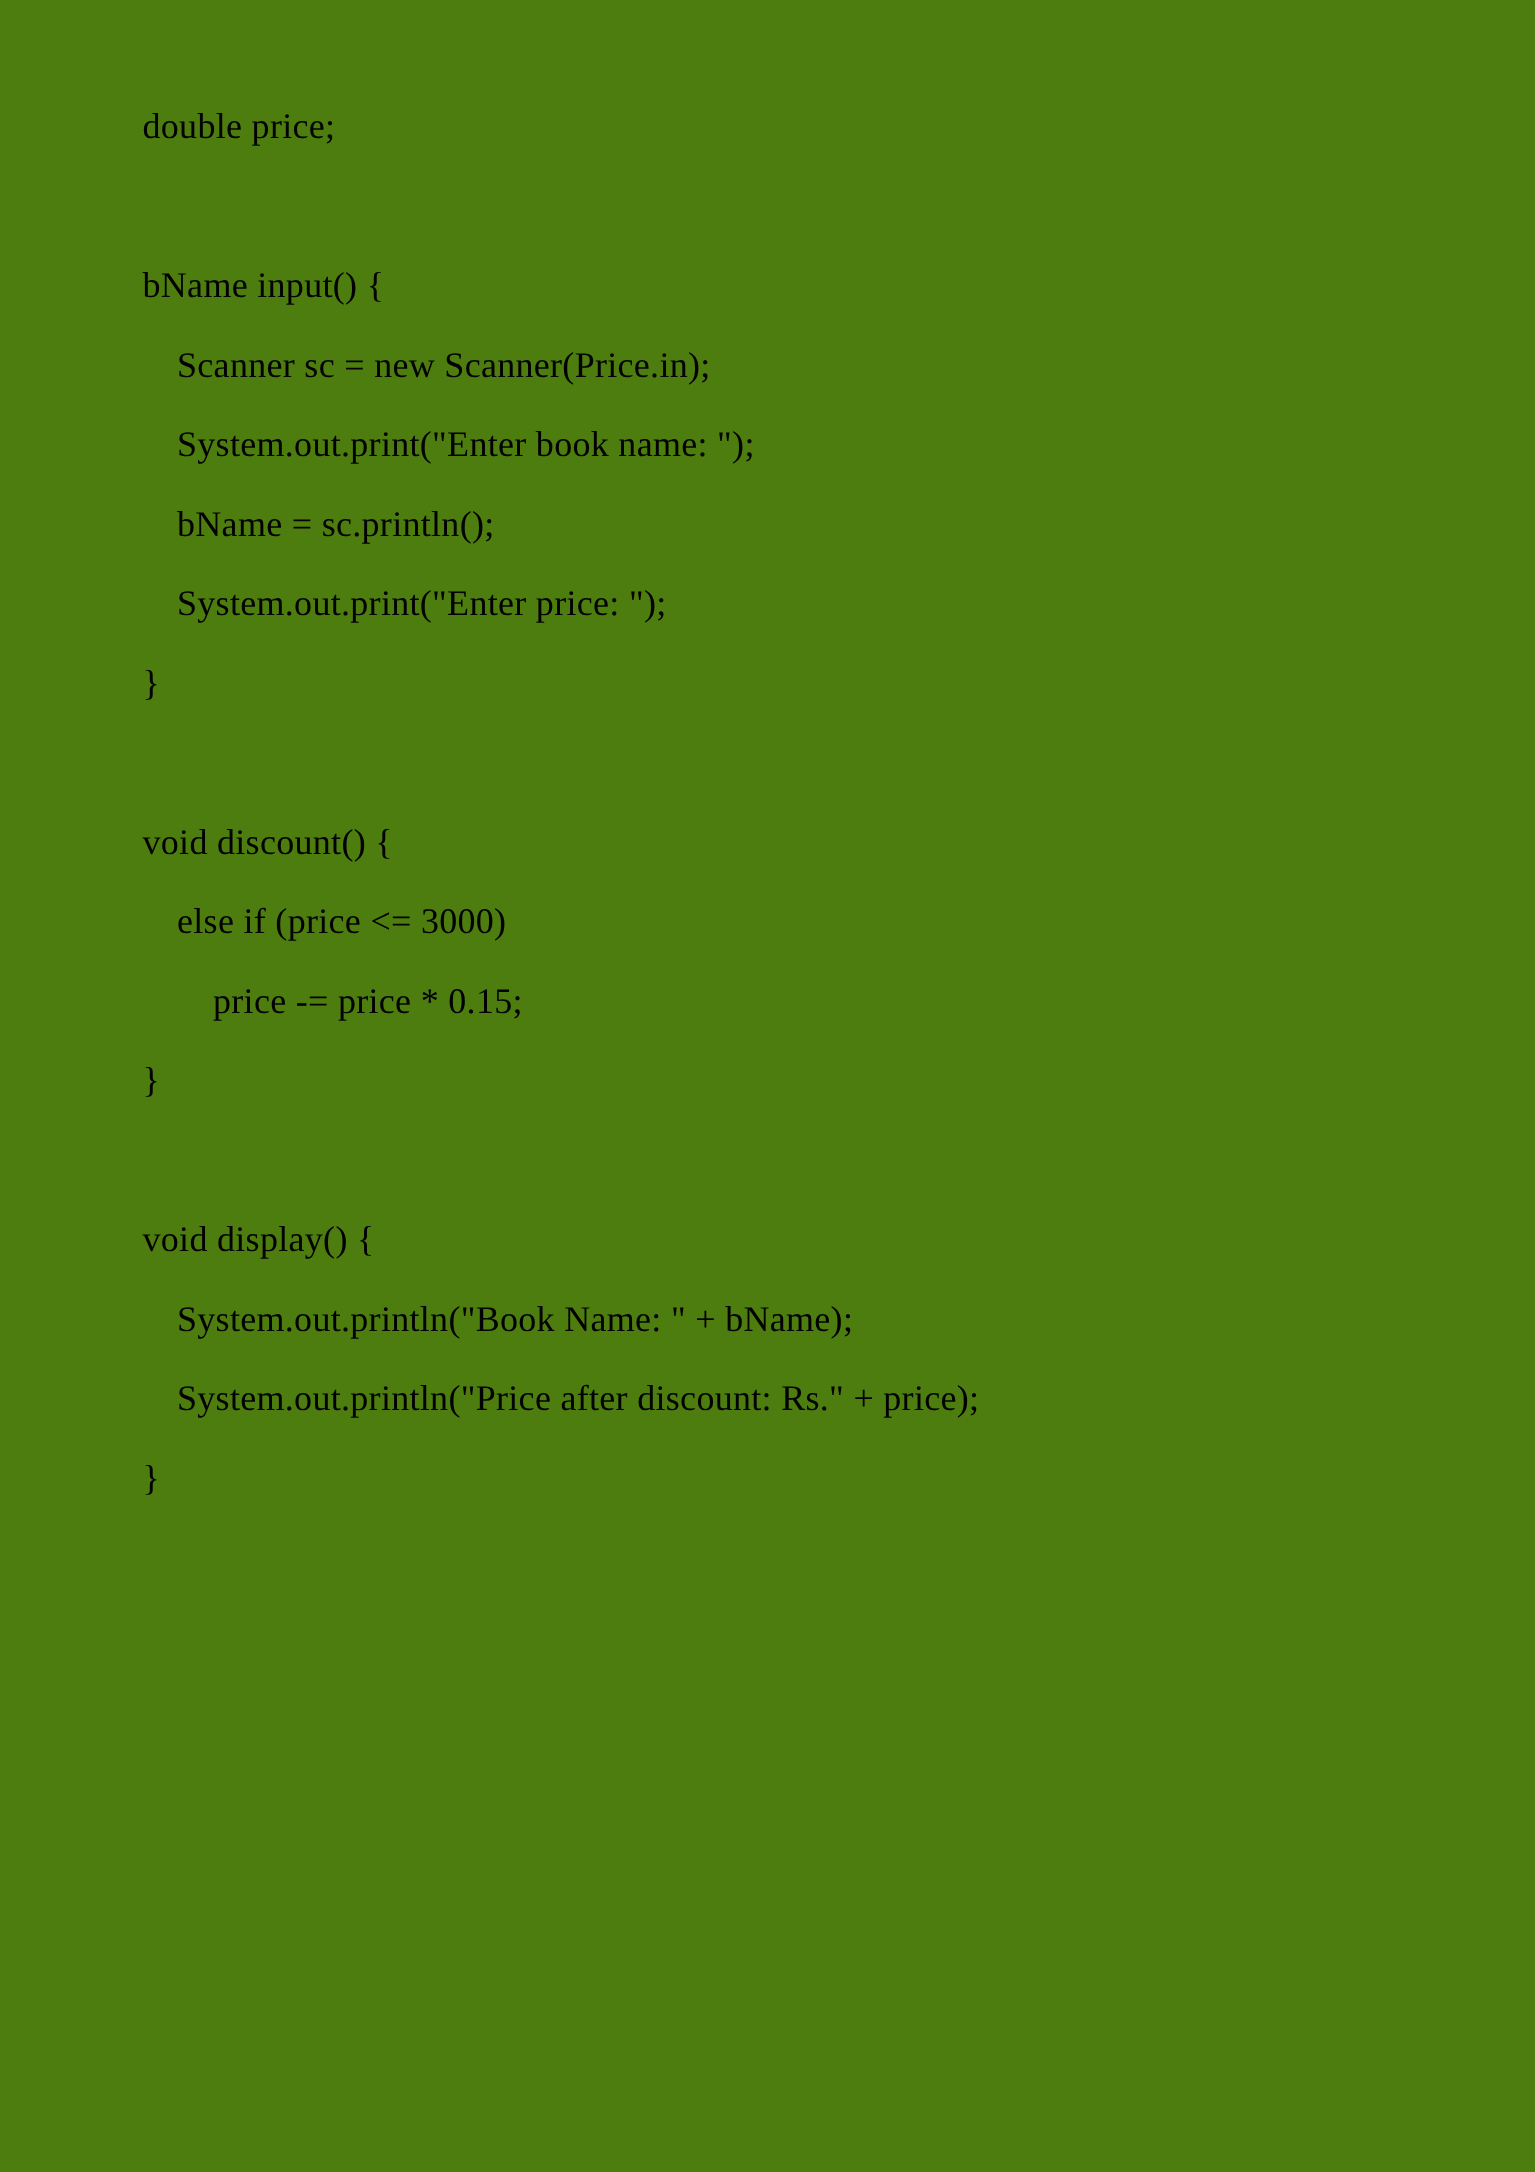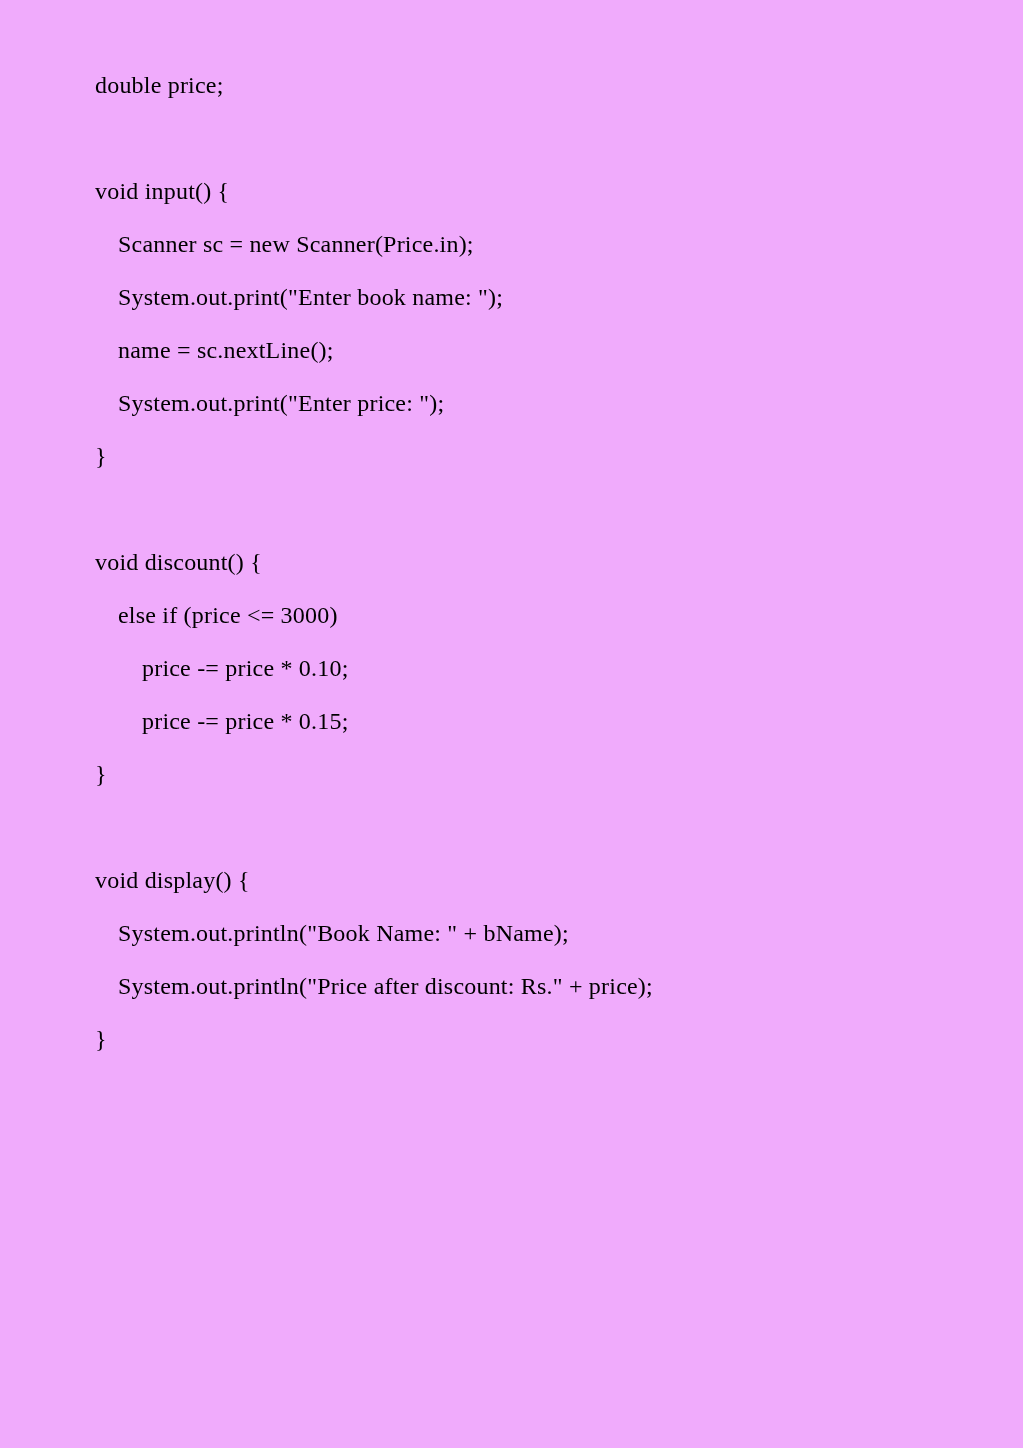--- a/index.html
+++ b/index.html
@@ -9,21 +9,21 @@
   }
   body {
     width: 1023px;
     height: 1448px;
     overflow: hidden;
     font-family: "Liberation Serif", "DejaVu Serif", serif;
   }
   .page {
     width: 1023px;
     height: 1448px;
-    background: #f0abfc;
+    background: #4d7c0f;
     box-sizing: border-box;
     padding: 59px 40px 0 95px;
   }
   .code-block {
     color: #000000;
     font-size: 24px;
   }
   .code-line {
     height: 53px;
     line-height: 53px;
@@ -34,30 +34,29 @@
   .indent-1 { padding-left: 23px; }
   .indent-2 { padding-left: 47px; }
 </style>
 </head>
 <body>
 
 <div class="page">
   <div class="code-block">
       <div class="code-line indent-0">double price;</div>
       <div class="code-line indent-0">&nbsp;</div>
-      <div class="code-line indent-0">void input() {</div>
+      <div class="code-line indent-0">bName input() {</div>
       <div class="code-line indent-1">Scanner sc = new Scanner(Price.in);</div>
       <div class="code-line indent-1">System.out.print("Enter book name: ");</div>
-      <div class="code-line indent-1">name = sc.nextLine();</div>
+      <div class="code-line indent-1">bName = sc.println();</div>
       <div class="code-line indent-1">System.out.print("Enter price: ");</div>
       <div class="code-line indent-0">}</div>
       <div class="code-line indent-0">&nbsp;</div>
       <div class="code-line indent-0">void discount() {</div>
       <div class="code-line indent-1">else if (price &lt;= 3000)</div>
-      <div class="code-line indent-2">price -= price * 0.10;</div>
       <div class="code-line indent-2">price -= price * 0.15;</div>
       <div class="code-line indent-0">}</div>
       <div class="code-line indent-0">&nbsp;</div>
       <div class="code-line indent-0">void display() {</div>
       <div class="code-line indent-1">System.out.println("Book Name: " + bName);</div>
       <div class="code-line indent-1">System.out.println("Price after discount: Rs." + price);</div>
       <div class="code-line indent-0">}</div>
     </div>
 </div>
 

